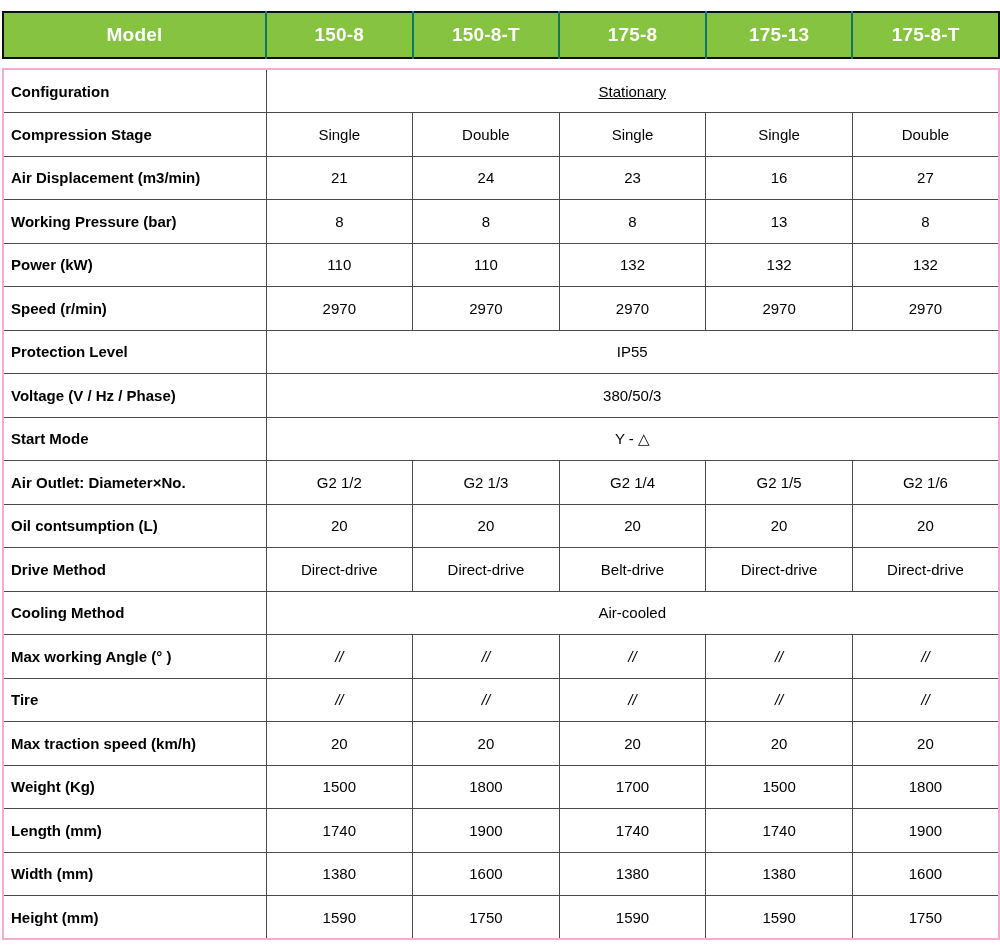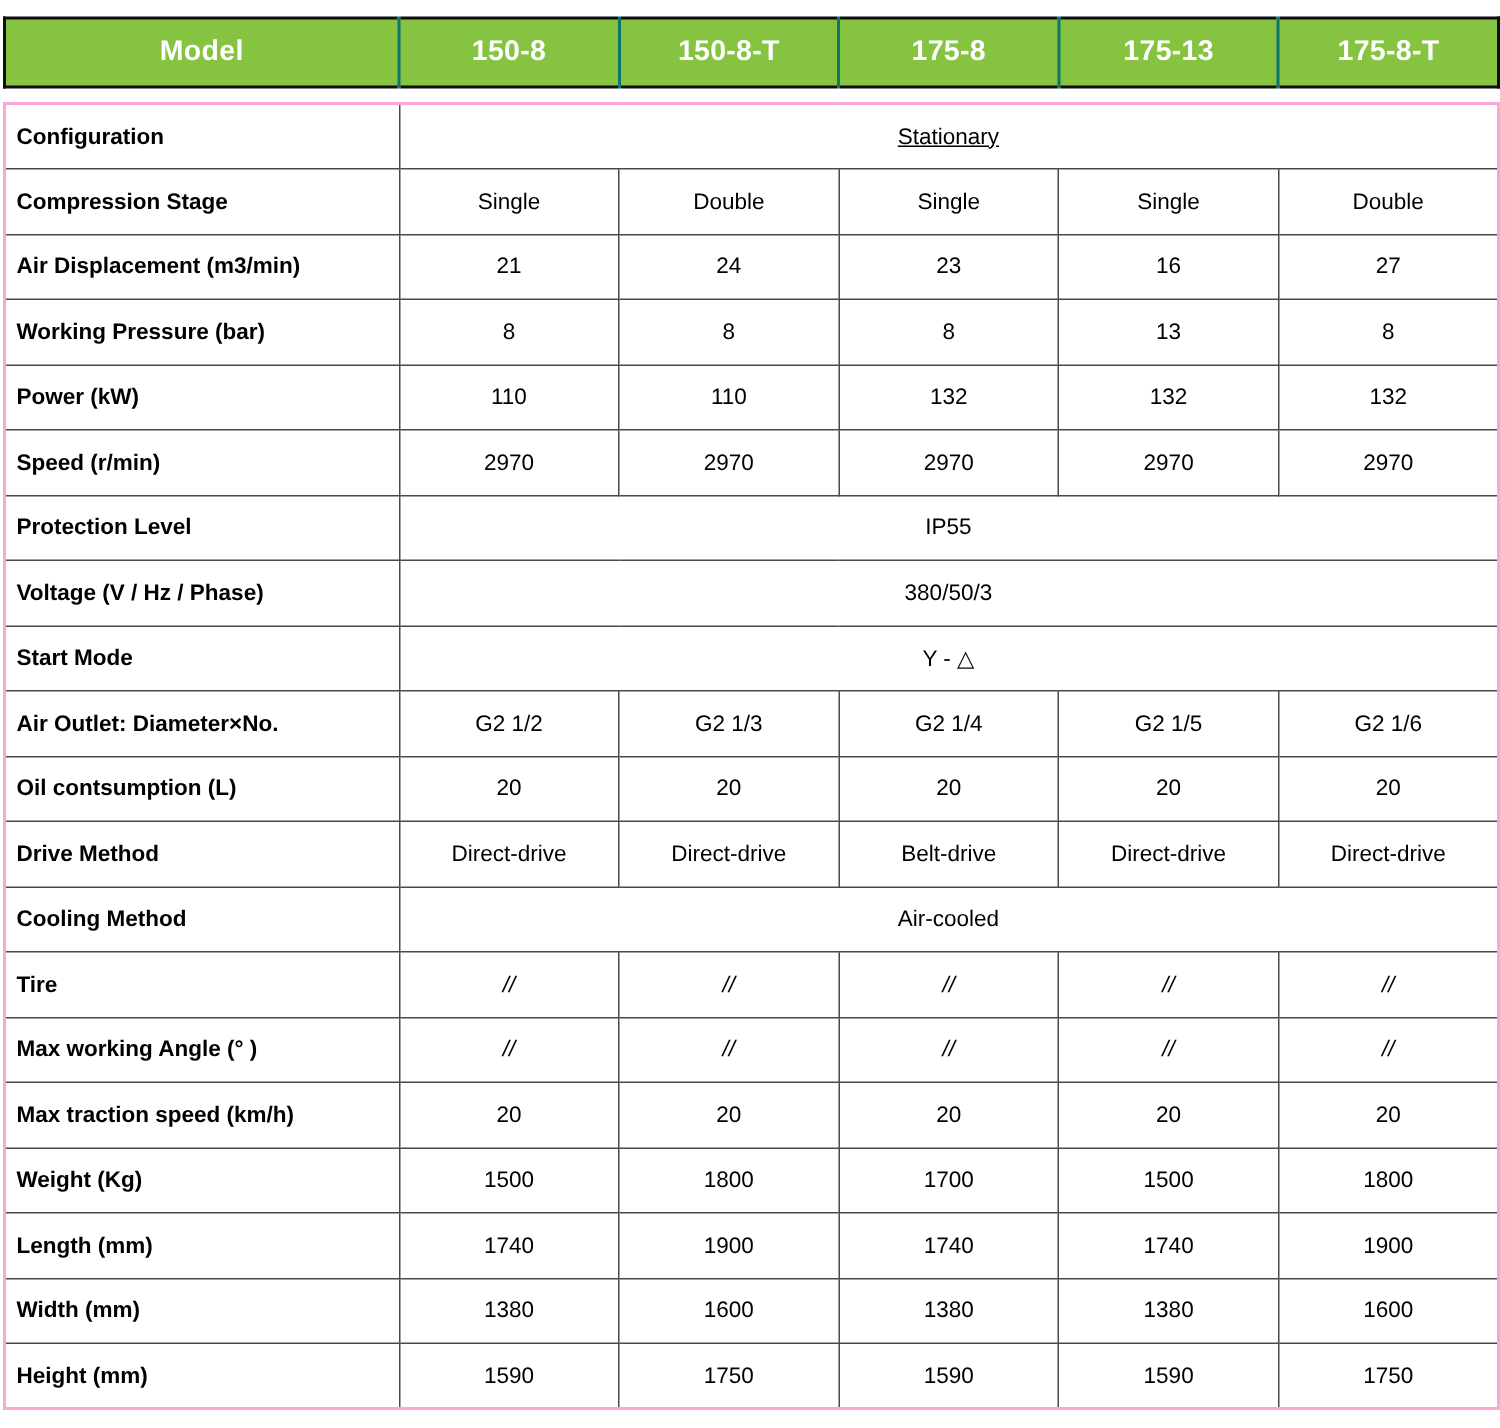--- a/index.html
+++ b/index.html
@@ -172,29 +172,29 @@
           <td>Direct-drive</td>
           <td>Belt-drive</td>
           <td>Direct-drive</td>
           <td>Direct-drive</td>
         </tr>
         <tr>
           <th>Cooling Method</th>
           <td colspan="5">Air-cooled</td>
         </tr>
         <tr>
+          <th>Max working Angle (° )</th>
+          <td class="italic">//</td>
+          <td class="italic">//</td>
+          <td class="italic">//</td>
+          <td class="italic">//</td>
+          <td class="italic">//</td>
+        </tr>
+        <tr>
           <th>Tire</th>
-          <td class="italic">//</td>
-          <td class="italic">//</td>
-          <td class="italic">//</td>
-          <td class="italic">//</td>
-          <td class="italic">//</td>
-        </tr>
-        <tr>
-          <th>Max working Angle (° )</th>
           <td class="italic">//</td>
           <td class="italic">//</td>
           <td class="italic">//</td>
           <td class="italic">//</td>
           <td class="italic">//</td>
         </tr>
         <tr>
           <th>Max traction speed (km/h)</th>
           <td>20</td>
           <td>20</td>

